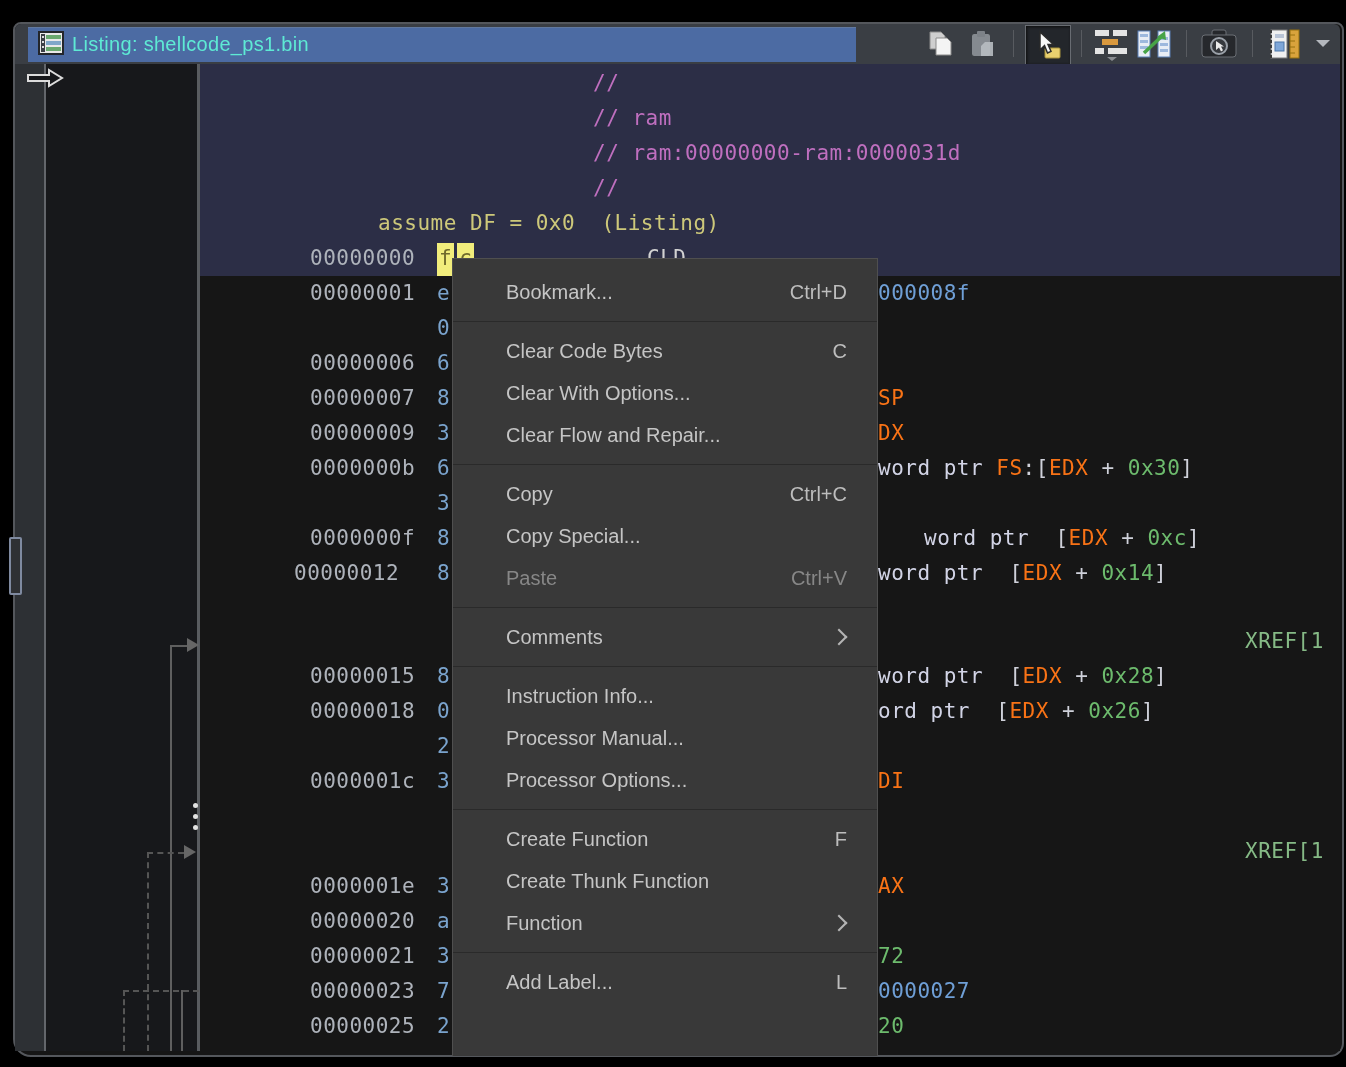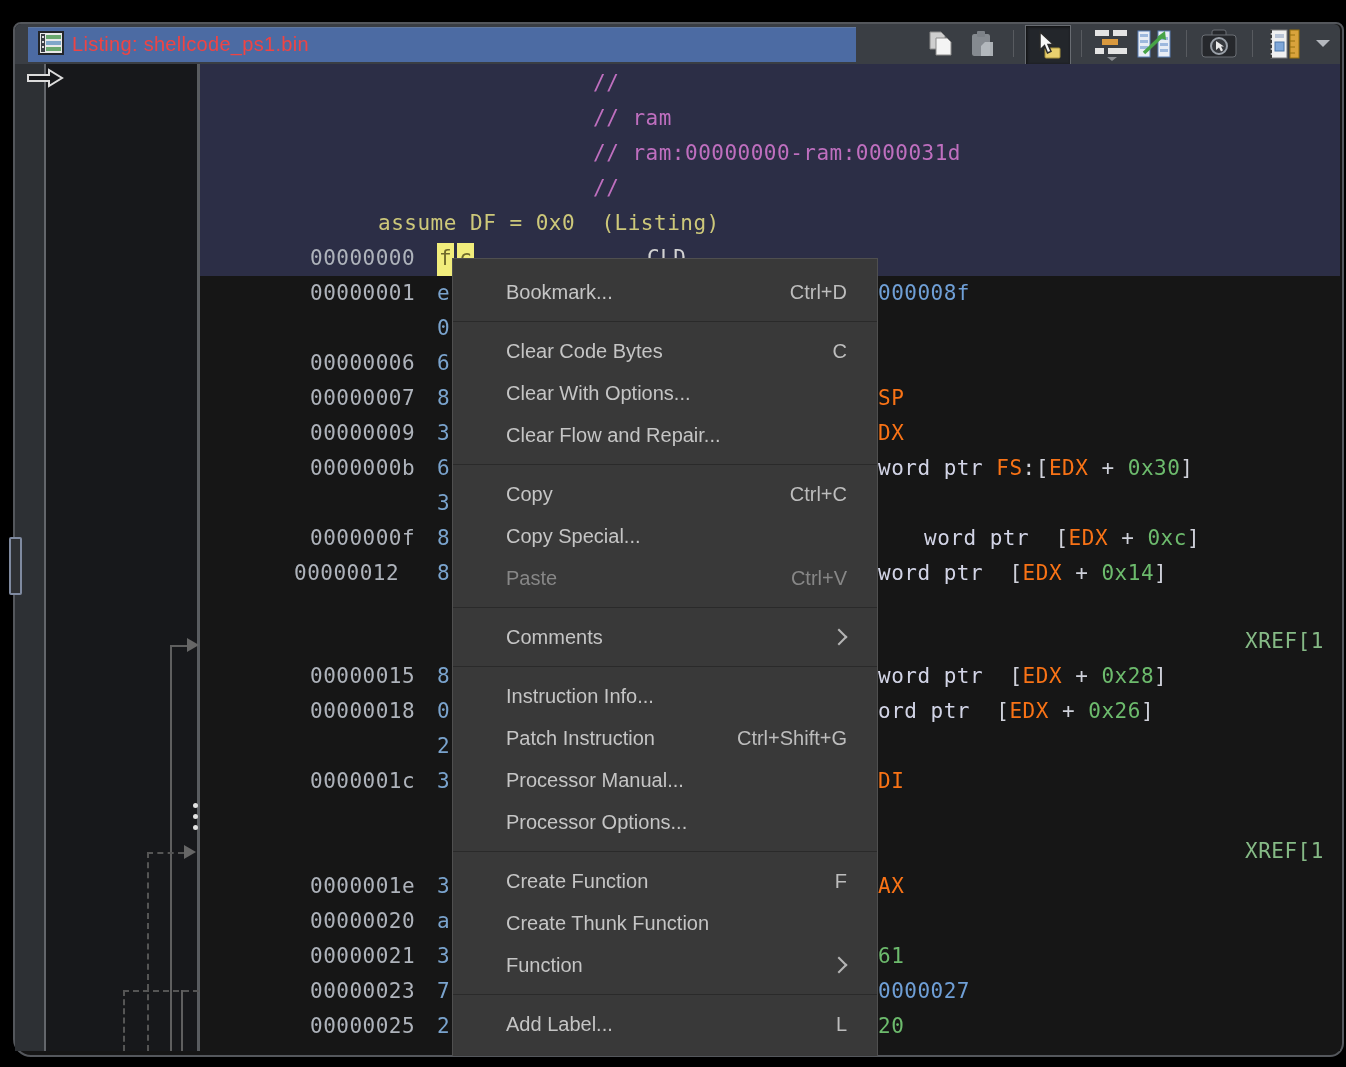--- a/index.html
+++ b/index.html
@@ -10,21 +10,21 @@
   
   #win{position:absolute;left:13px;top:22px;width:1327px;height:1031px;
        background:#161616;border:2px solid #54575c;border-radius:8px 8px 14px 18px;}
 
   
   #header{position:absolute;left:15px;top:24px;width:1325px;height:40px;background:#3a3e44;
           border-radius:6px 6px 0 0;}
   #title-blue{position:absolute;left:28px;top:27px;width:828px;height:34px;background:#4c6ba3;
               border-top:1px solid #62799f;}
   #title-text{position:absolute;left:72px;top:27px;height:38px;line-height:34px;
-              color:#ef4444;font-size:20px;letter-spacing:.3px;}
+              color:#5eead4;font-size:20px;letter-spacing:.3px;}
   #title-icon{position:absolute;left:38px;top:31px;}
 
   .tb-btn{position:absolute;top:26px;height:36px;display:flex;align-items:center;justify-content:center;}
   .tb-btn.active{top:25px;height:38px;background:#23262b;border:1px solid #686c72;
                  box-shadow:inset 1px 1px 3px #0e0e0e;}
   .tb-sep{position:absolute;top:30px;width:1px;height:27px;background:#585b60;}
   .tb-caret{position:absolute;top:40px;width:0;height:0;border-left:7px solid transparent;
             border-right:7px solid transparent;border-top:7px solid #b4b8be;}
 
   
@@ -287,21 +287,21 @@
         <span class="lcell" style="left: 437px;"><span class="tk-byte">3</span></span>
         <span class="lcell" style="left: 878px;"><span class="tk-reg">AX</span></span>
       </div>
       <div class="lrow" style="top: 904px;">
         <span class="lcell" style="left: 310px;"><span class="tk-addr">00000020</span></span>
         <span class="lcell" style="left: 437px;"><span class="tk-byte">a</span></span>
       </div>
       <div class="lrow" style="top: 939px;">
         <span class="lcell" style="left: 310px;"><span class="tk-addr">00000021</span></span>
         <span class="lcell" style="left: 437px;"><span class="tk-byte">3</span></span>
-        <span class="lcell" style="left: 878px;"><span class="tk-num">61</span></span>
+        <span class="lcell" style="left: 878px;"><span class="tk-num">72</span></span>
       </div>
       <div class="lrow" style="top: 974px;">
         <span class="lcell" style="left: 310px;"><span class="tk-addr">00000023</span></span>
         <span class="lcell" style="left: 437px;"><span class="tk-byte">7</span></span>
         <span class="lcell" style="left: 878px;"><span class="tk-ref">0000027</span></span>
       </div>
       <div class="lrow" style="top: 1009px;">
         <span class="lcell" style="left: 310px;"><span class="tk-addr">00000025</span></span>
         <span class="lcell" style="left: 437px;"><span class="tk-byte">2</span></span>
         <span class="lcell" style="left: 878px; text-align: right;"><span class="tk-num">20</span></span>
@@ -343,24 +343,20 @@
       <div class="menu-item">
         <span>Comments</span>
         <span class="chev"></span>
       </div>
       <div class="menu-sep"></div>
       <div class="menu-item">
         <span>Instruction Info...</span>
         <span class="sc"></span>
       </div>
       <div class="menu-item">
-        <span>Patch Instruction</span>
-        <span class="sc">Ctrl+Shift+G</span>
-      </div>
-      <div class="menu-item">
         <span>Processor Manual...</span>
         <span class="sc"></span>
       </div>
       <div class="menu-item">
         <span>Processor Options...</span>
         <span class="sc"></span>
       </div>
       <div class="menu-sep"></div>
       <div class="menu-item">
         <span>Create Function</span>

